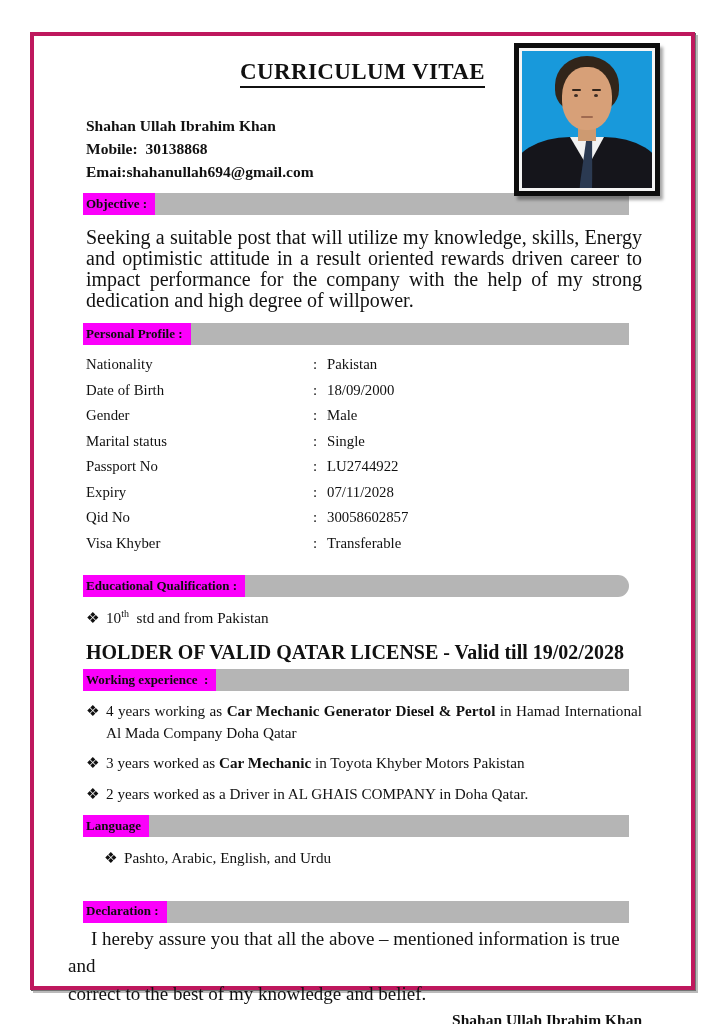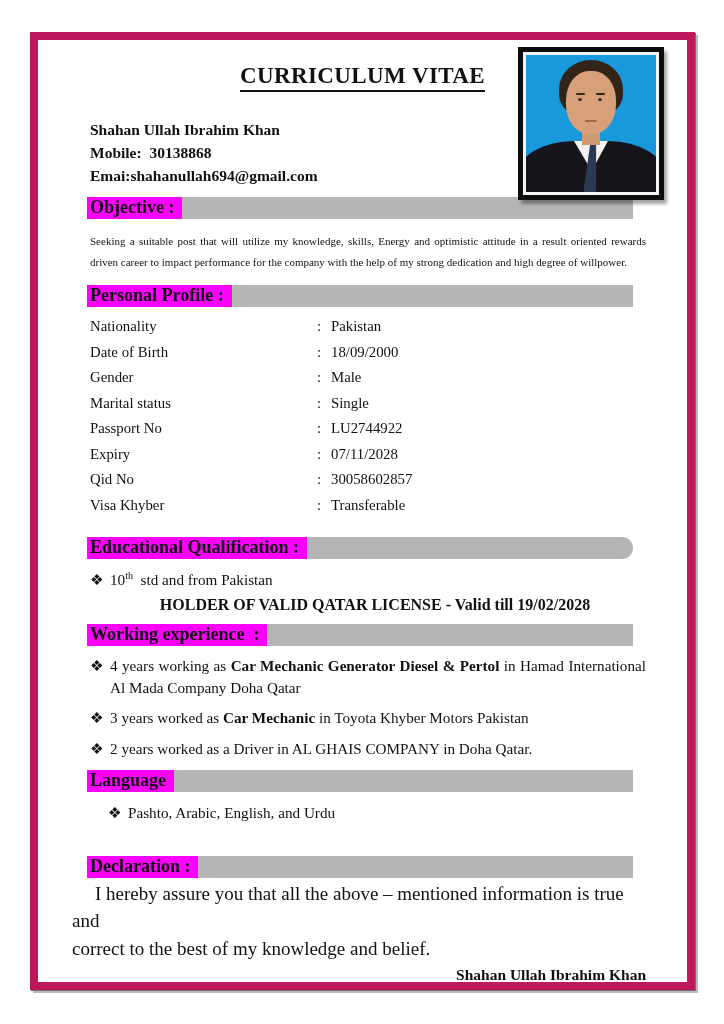--- a/index.html
+++ b/index.html
@@ -9,21 +9,21 @@
     position: relative;
     font-family: "Liberation Serif", "DejaVu Serif", serif;
     color: #111111;
     overflow: hidden;
   }
   .page {
     position: absolute;
     left: 30px; top: 32px;
     width: 665px; height: 958px;
     background: #ffffff;
-    border: 8px solid #be185d;
+    border: 4px solid #be185d;
     box-shadow: 3px 3px 0 rgba(130,130,130,0.55), 1px 1px 0 rgba(60,60,60,0.8);
   }
   
   .title-wrap { margin-top: 23px; text-align: center; }
   .title {
     display: inline-block;
     font-size: 23px; font-weight: bold;
     letter-spacing: 0.4px;
     border-bottom: 2.5px solid #111;
     padding-bottom: 1px;
@@ -82,47 +82,47 @@
   }
   
   .bar {
     margin-left: 49px; width: 546px; height: 22px;
     background: #b5b5b5;
     display: flex; align-items: stretch;
   }
   .hl {
     display: inline-flex; align-items: center;
     background: #fb00fb; color: #0d0d0d;
-    font-weight: bold; font-size: 18px;
+    font-weight: bold; font-size: 13px;
     padding: 0 8px 1px 3px; white-space: pre-wrap;
   }
   
   .para {
     margin: 12px 0 0 52px; width: 556px;
-    font-size: 11px; line-height: 21px;
+    font-size: 20px; line-height: 21px;
     text-align: justify;
   }
   
   .ptable { margin: 11px 0 0 52px; width: 556px; }
   .prow { display: flex; font-size: 14.8px; height: 25.5px; align-items: flex-start; }
   .plabel { width: 227px; }
   .pcolon { width: 14px; }
   .pvalue { }
   
   .bullet-line {
     margin-left: 52px; width: 556px;
     display: flex; font-size: 15.2px; line-height: 21.5px;
   }
   .bullet-glyph { width: 20px; flex: none; }
   .btext { text-align: justify; }
   .edu-line { margin-top: 10px; height: 23px; }
   .sup { vertical-align: super; font-size: 10px; line-height: 0; }
   .license {
-    margin: 4px 0 0 52px; width: 570px;
-    font-weight: bold; font-size: 16px; height: 24px; text-align: center;
+    margin: 11px 0 0 52px; width: 570px;
+    font-weight: bold; font-size: 20px; height: 24px;
   }
   .exp-item { margin-top: 9px; }
   .exp-item + .exp-item { margin-top: 9px; }
   .lang-line { margin-left: 70px; margin-top: 10px; width: 500px; }
   
   .gap-obj { margin-top: 10px; }
   .gap-pp { margin-top: 12px; }
   .gap-edu { margin-top: 15px; border-radius: 11px; }
   .gap-work { margin-top: 4px; }
   .gap-lang { margin-top: 11px; }

